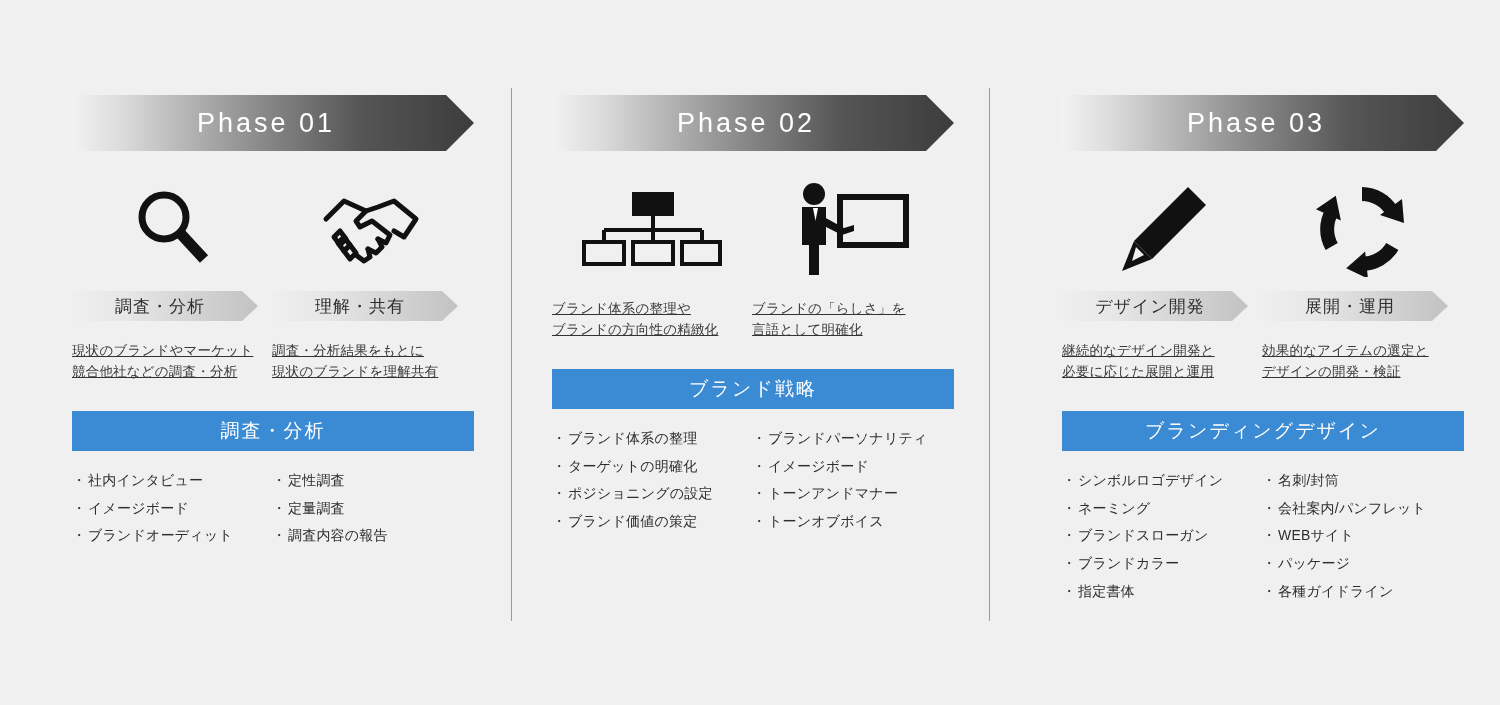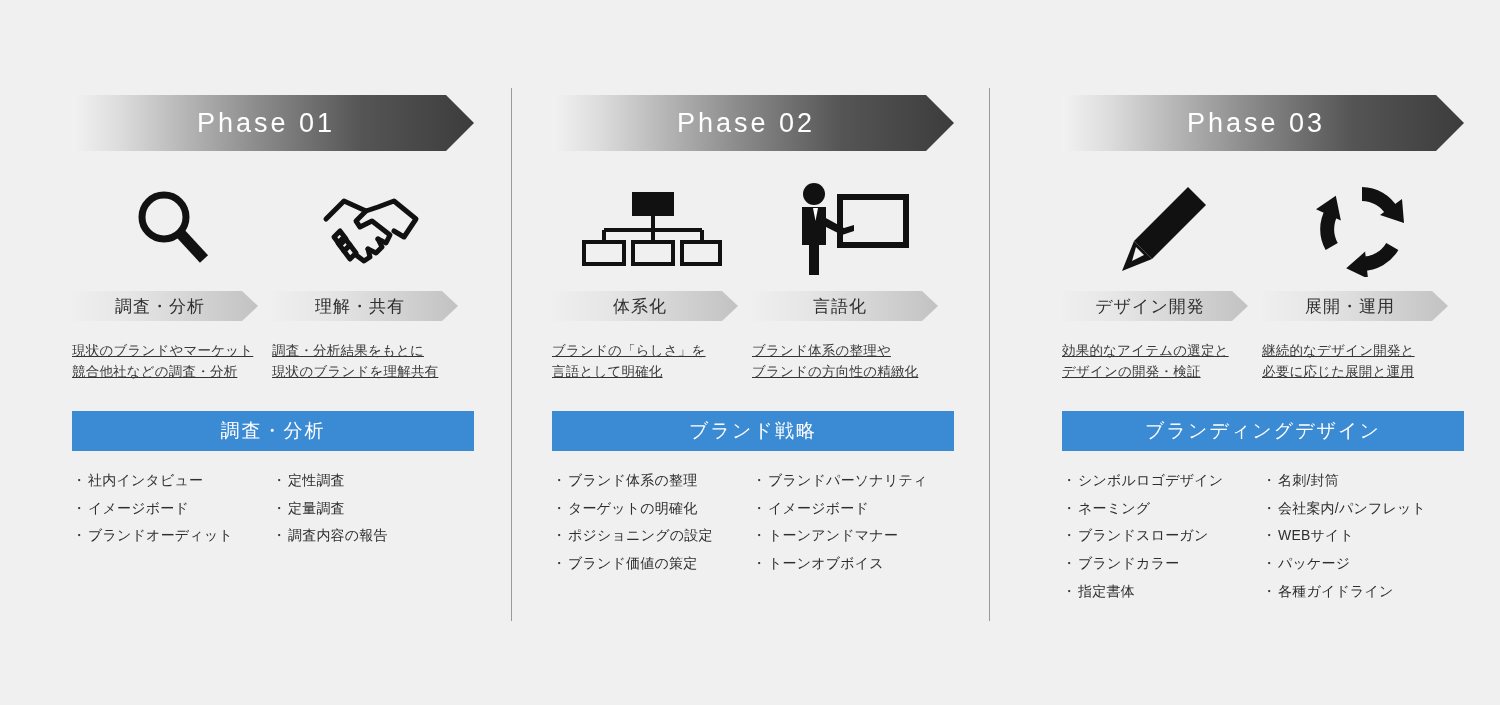--- a/index.html
+++ b/index.html
@@ -289,38 +289,26 @@
           <svg width="120" height="96" viewBox="0 0 120 96" aria-hidden="true">
             <circle cx="22" cy="13" r="11" fill="#111"></circle>
             <path d="M10 26 h24 v38 h-7 v30 h-10 v-30 h-7 Z" fill="#111"></path>
             <polygon points="21,27 26,27 23.5,40" fill="#fff"></polygon>
             <path d="M32 36 L52 47 L62 44 L62 50 L50 54 L32 45 Z" fill="#111"></path>
             <rect x="48" y="16" width="66" height="48" fill="none" stroke="#111" stroke-width="6"></rect>
           </svg>
         </div>
       </div>
 
-      <div class="sub-row">
-        <div class="sub-cell">
-          <div class="sub-banner">
-            <span>体系化</span>
-          </div>
-        </div>
-        <div class="sub-cell">
-          <div class="sub-banner">
-            <span>言語化</span>
-          </div>
-        </div>
-      </div>
 
       <div class="desc-row">
+        <div class="desc-cell">ブランド体系の整理や
+ブランドの方向性の精緻化</div>
         <div class="desc-cell">ブランドの「らしさ」を
 言語として明確化</div>
-        <div class="desc-cell">ブランド体系の整理や
-ブランドの方向性の精緻化</div>
       </div>
 
       <div class="blue-bar">
         <span>ブランド戦略</span>
       </div>
 
       <div class="bullet-row">
         <div class="bullet-col left">
           <div class="bullet-item">
               <span class="bullet-dot">・</span>
@@ -403,24 +391,24 @@
           </div>
         </div>
         <div class="sub-cell">
           <div class="sub-banner">
             <span>展開・運用</span>
           </div>
         </div>
       </div>
 
       <div class="desc-row">
+        <div class="desc-cell">継続的なデザイン開発と
+必要に応じた展開と運用</div>
         <div class="desc-cell">効果的なアイテムの選定と
 デザインの開発・検証</div>
-        <div class="desc-cell">継続的なデザイン開発と
-必要に応じた展開と運用</div>
       </div>
 
       <div class="blue-bar">
         <span>ブランディングデザイン</span>
       </div>
 
       <div class="bullet-row">
         <div class="bullet-col left">
           <div class="bullet-item">
               <span class="bullet-dot">・</span>

